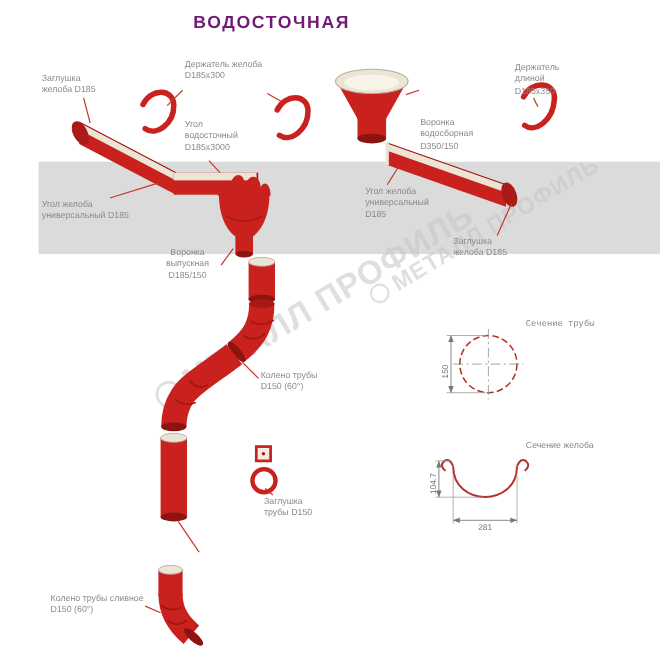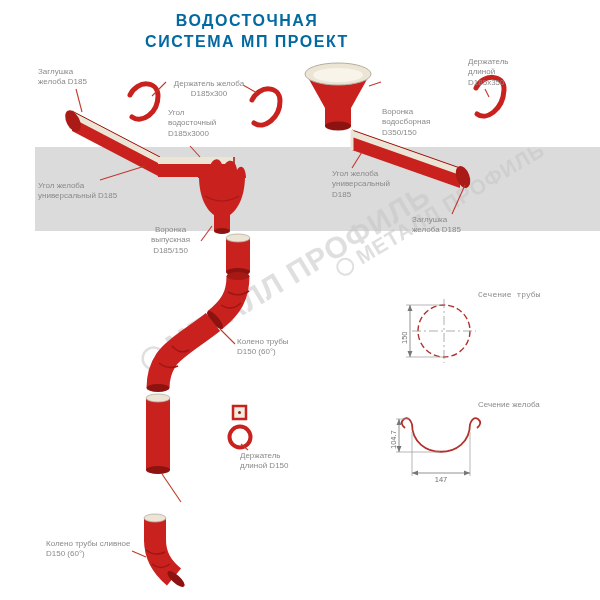--- a/index.html
+++ b/index.html
@@ -1,21 +1,21 @@
 <!DOCTYPE html>
 <html><head>
 <meta charset="utf-8">
 <style>
   * { margin:0; padding:0; box-sizing:border-box; }
   html,body { width:600px; height:600px; background:#fff; }
   body { font-family:"Liberation Sans", sans-serif; }
   .stage { position:relative; width:600px; height:600px; background:#ffffff; overflow:hidden; }
   .stage > svg { position:absolute; left:0; top:0; }
   .title { position:absolute; top:11px; left:0; width:494px; text-align:center;
-           color:#0369a1; font-weight:bold; font-size:16px; letter-spacing:1.5px; line-height:1.3; }
+           color:#701a75; font-weight:bold; font-size:16px; letter-spacing:1.5px; line-height:1.3; }
   .lbl { position:absolute; font-size:8px; line-height:1.3; color:#8a8a8a; }
   .dim { position:absolute; font-size:7.5px; color:#707070; white-space:nowrap; }
   .rot { transform:rotate(-90deg); transform-origin:top left; }
 </style>
 </head>
 <body>
 
 <div class="stage">
 
   <svg width="600" height="600" viewBox="0 0 600 600">
@@ -160,36 +160,35 @@
       <line x1="201" y1="241" x2="212" y2="226"></line>
       <line x1="235" y1="344" x2="220" y2="329"></line>
       <line x1="248" y1="450" x2="241" y2="444"></line>
       <line x1="181" y1="502" x2="162" y2="474"></line>
       <line x1="132" y1="551" x2="146" y2="557"></line>
     </g>
   </svg>
 
   <div class="title">
     <div>ВОДОСТОЧНАЯ</div>
-    <div>СИСТЕМА МП ПРОЕКТ</div>
   </div>
 
   <div class="lbl" style="left:38px; top:67px; width:58px;">Заглушка желоба D185</div>
-  <div class="lbl" style="left:168px; top:79px; width:82px;text-align:center;">Держатель желоба D185х300</div>
+  <div class="lbl" style="left:168px; top:54px; width:82px;">Держатель желоба D185х300</div>
   <div class="lbl" style="left:382px; top:63px; width:58px;margin-top:44px;">Воронка водосборная D350/150</div>
   <div class="lbl" style="left:468px; top:57px; width:48px;">Держатель длиной D185х350</div>
   <div class="lbl" style="left:168px; top:108px; width:56px;">Угол водосточный D185х3000</div>
   <div class="lbl" style="left:38px; top:181px; width:96px;">Угол желоба универсальный D185</div>
   <div class="lbl" style="left:332px; top:169px; width:62px;">Угол желоба универсальный D185</div>
   <div class="lbl" style="left:412px; top:215px; width:58px;">Заглушка желоба D185</div>
   <div class="lbl" style="left:142px; top:225px; width:57px; text-align:center;">Воронка выпускная D185/150</div>
   <div class="lbl" style="left:237px; top:337px; width:58px;">Колено трубы D150 (60°)</div>
-  <div class="lbl" style="left:240px; top:451px; width:50px;">Держатель длиной D150</div>
+  <div class="lbl" style="left:240px; top:451px; width:50px;">Заглушка трубы D150</div>
   <div class="lbl" style="left:46px; top:539px; width:88px;">Колено трубы сливное D150 (60°)</div>
 
   <div class="lbl" style="left:478px; top:290px; width:100px;font-family:Liberation Mono, monospace;">Сечение трубы</div>
   <div class="lbl" style="left:478px; top:400px; width:100px;">Сечение желоба</div>
 
   <div class="dim rot" style="left:400px; top:344px;">150</div>
   <div class="dim rot" style="left:389px; top:449px;">104.7</div>
-  <div class="dim" style="left:427px; top:475px; width:28px; text-align:center;">147</div>
+  <div class="dim" style="left:427px; top:475px; width:28px; text-align:center;">281</div>
 
 </div>
 
 </body></html>

